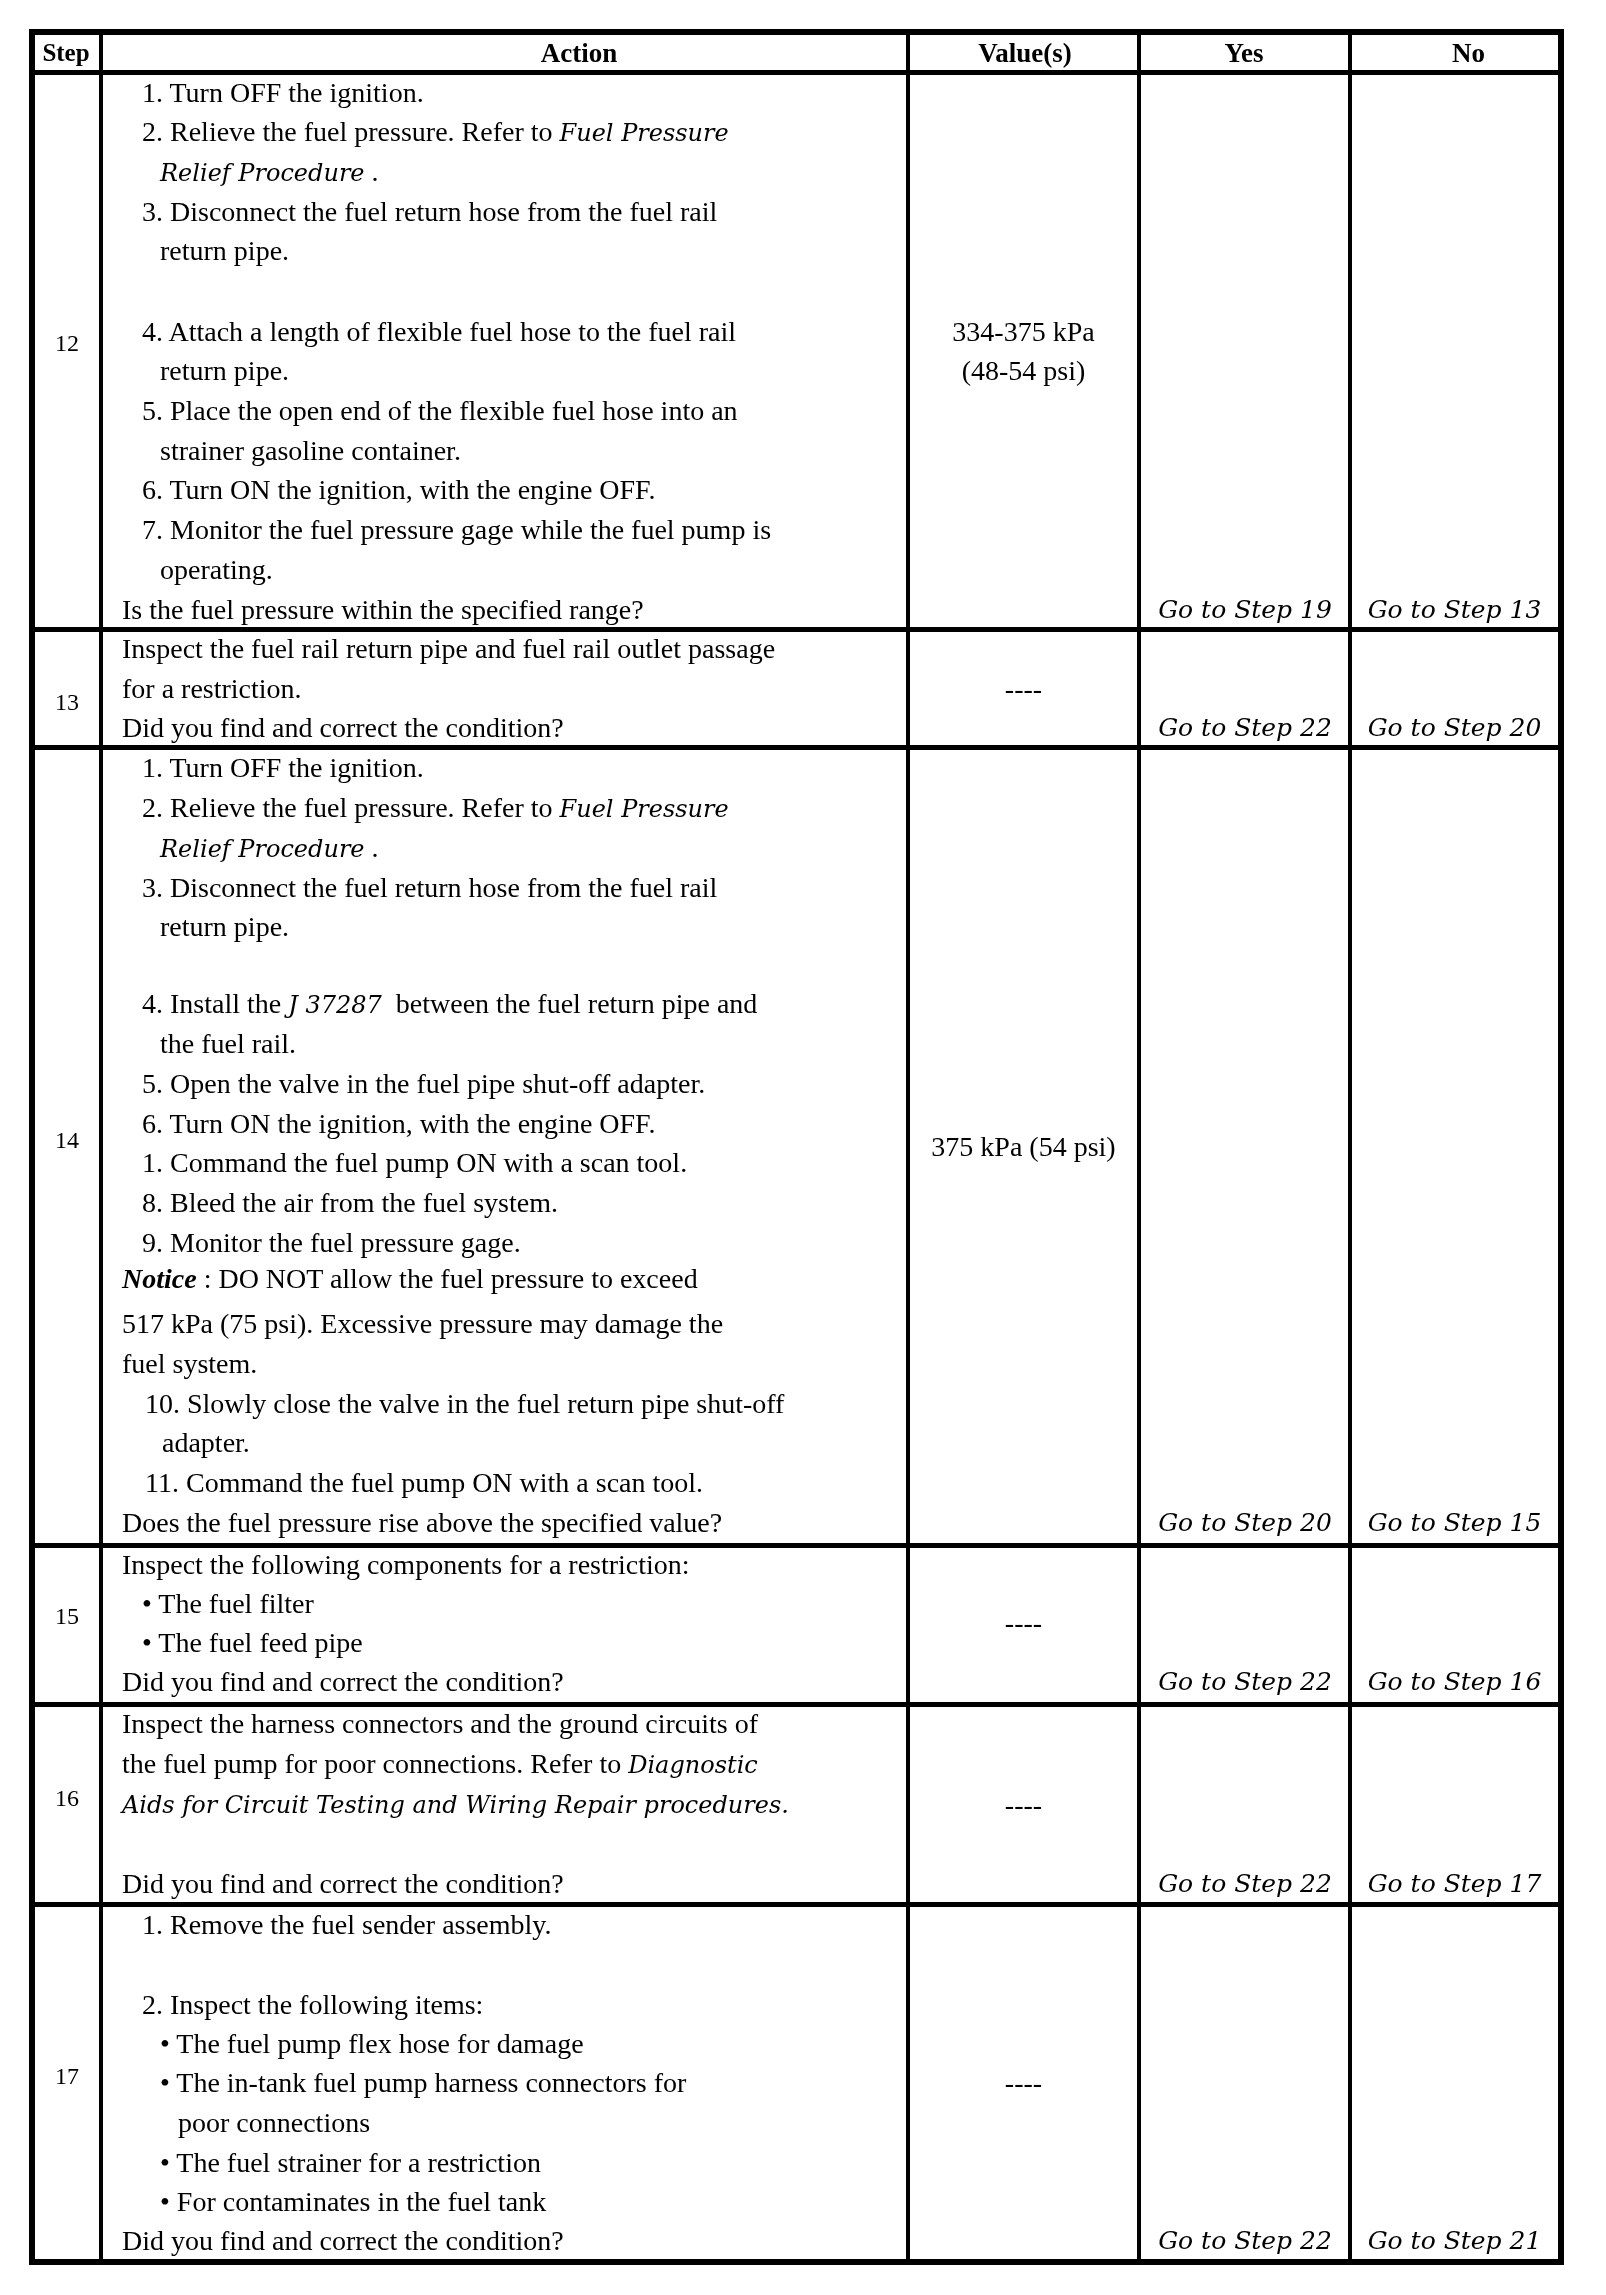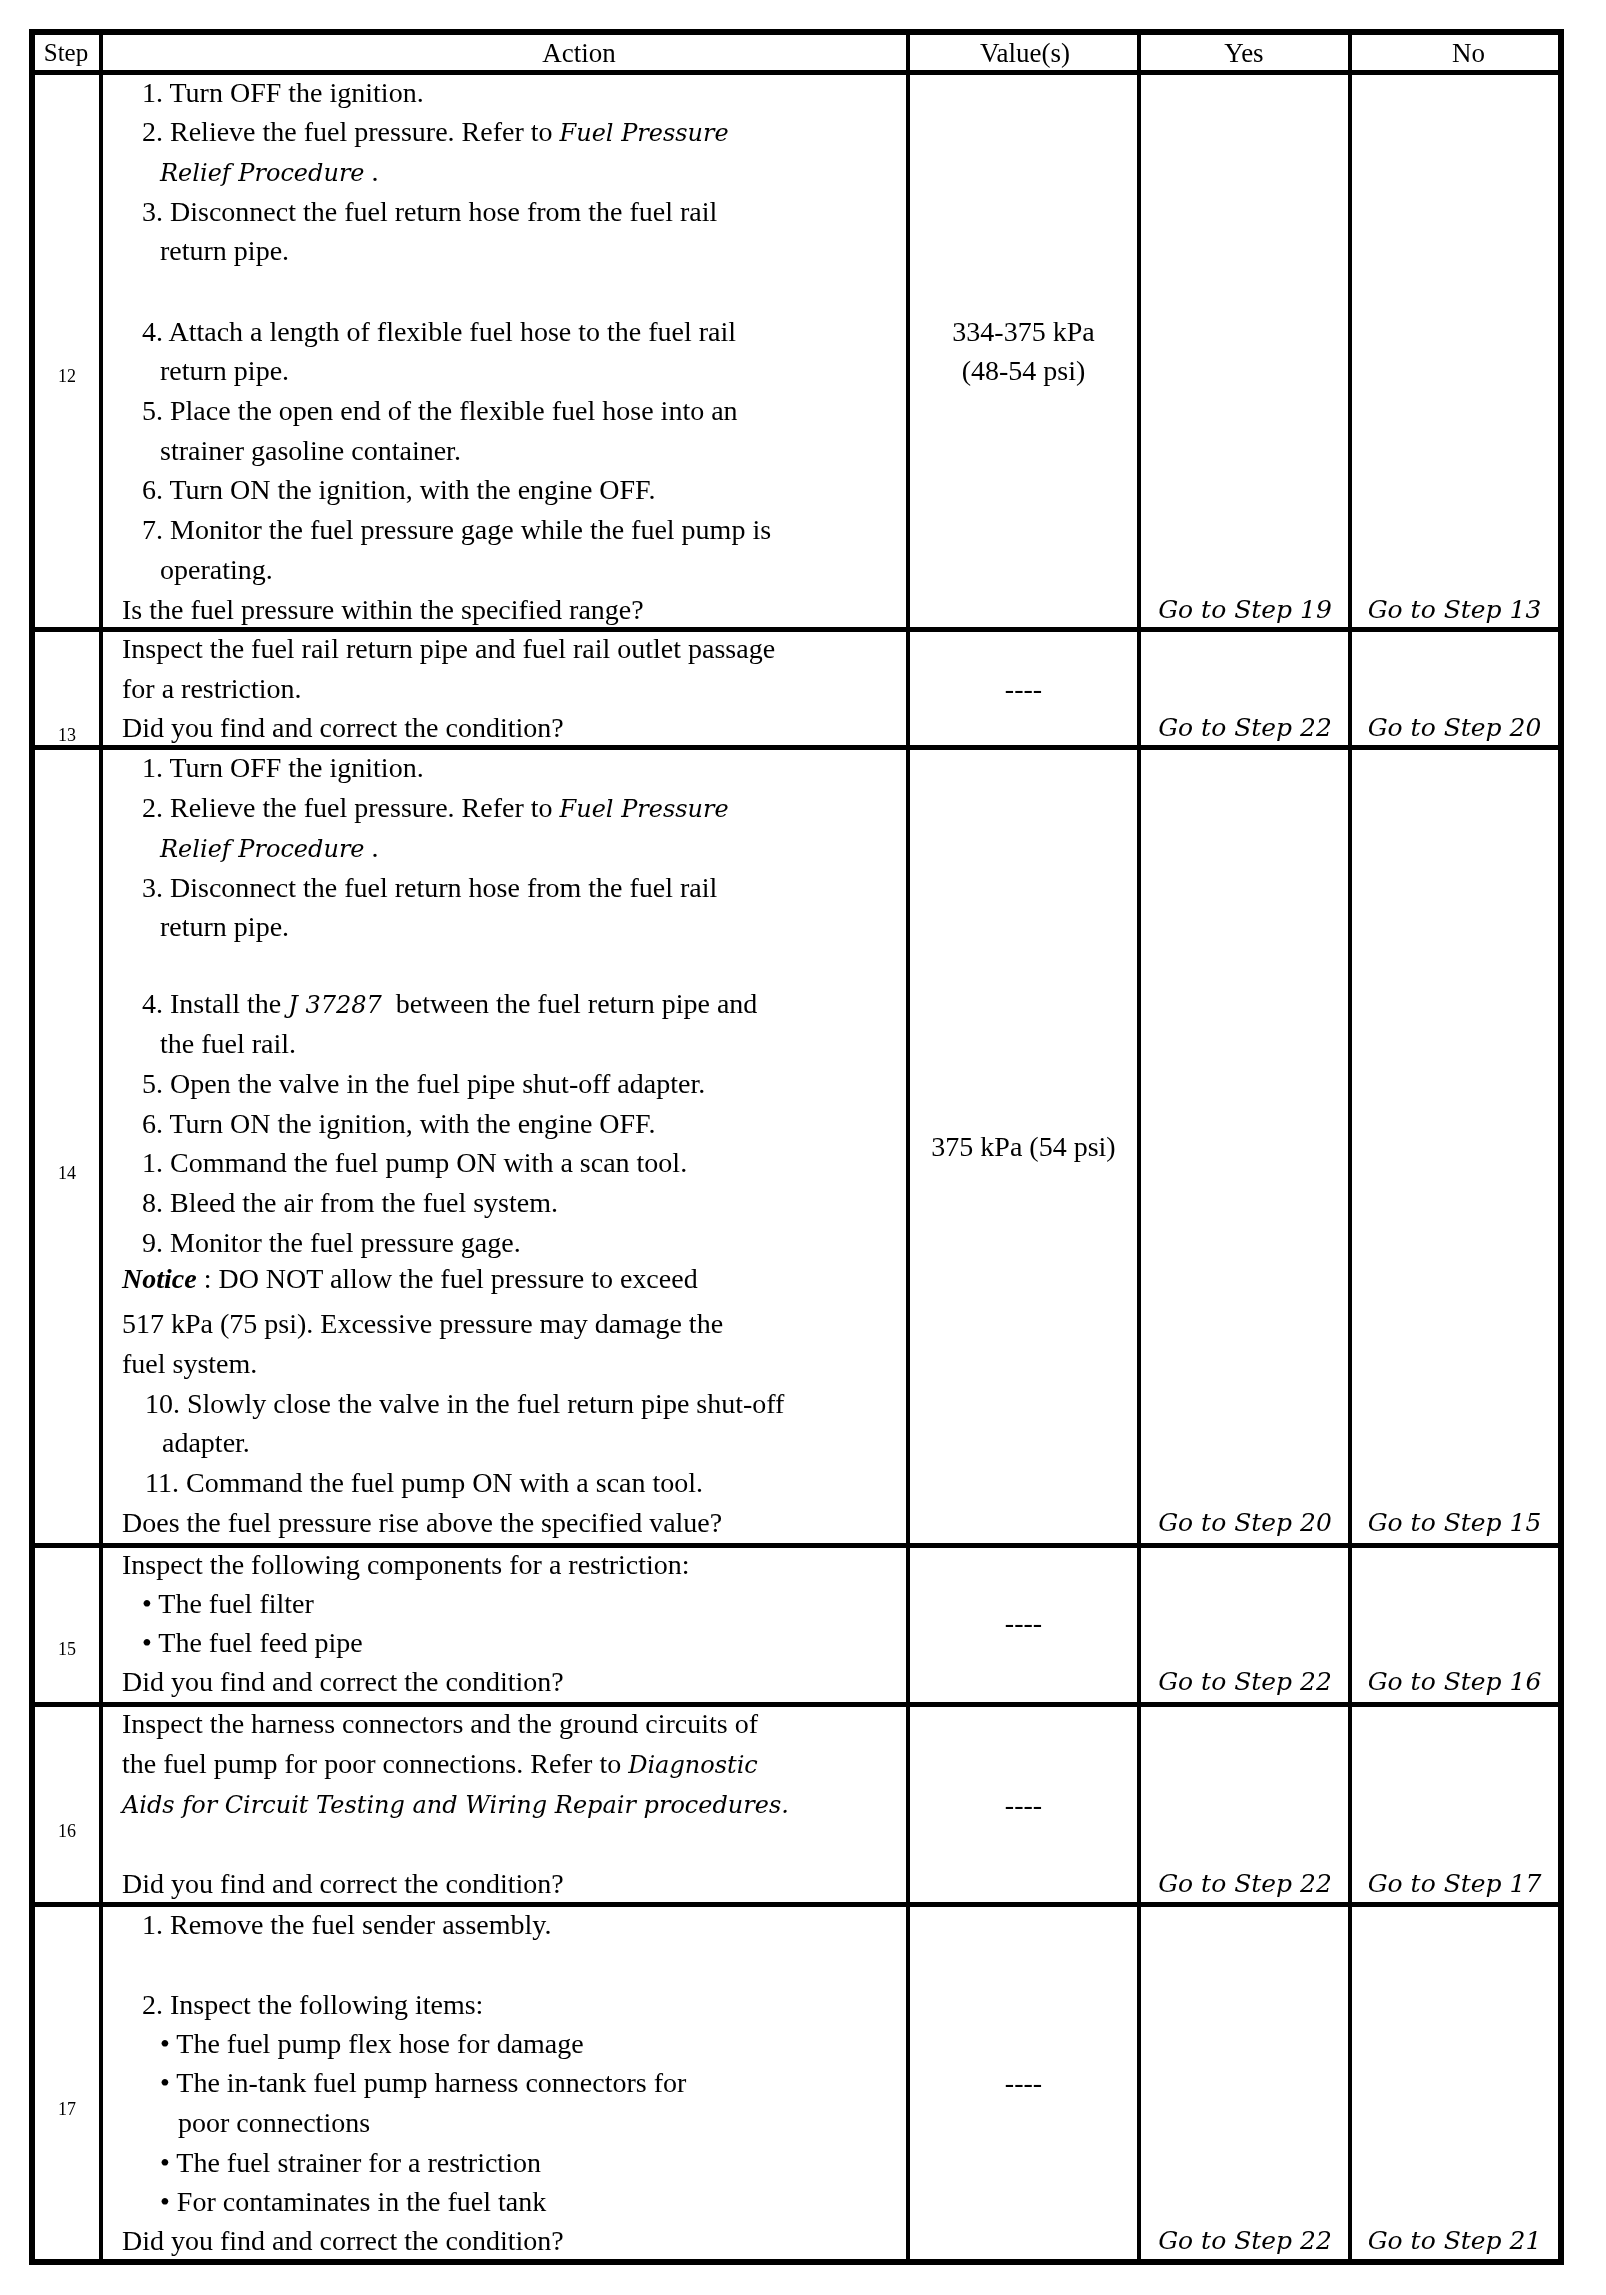--- a/index.html
+++ b/index.html
@@ -3,22 +3,22 @@
 <meta charset="utf-8">
 <style>
   html, body { margin: 0; padding: 0; background: #ffffff; }
   body { width: 1606px; height: 2295px; position: relative; overflow: hidden;
          font-family: "Liberation Serif", "DejaVu Serif", serif; color: #000; }
   .tbl { position: absolute; left: 28.5px; top: 28.5px; width: 1535px; height: 2236px;
          box-sizing: border-box; border: 6px solid #000; }
   .vline { position: absolute; top: 28.5px; height: 2236px; background: #000; width: 3.7px; }
   .hline { position: absolute; left: 28.5px; width: 1535px; background: #000; height: 4.5px; }
   .hdr { position: absolute; top: 34px; height: 38px; line-height: 38px; text-align: center;
-         font-weight: normal; font-size: 27px; }
-  .stepnum { position: absolute; left: 34px; width: 66px; text-align: center; font-size: 18px; margin-top: 36px; }
+         font-weight: bold; font-size: 27px; }
+  .stepnum { position: absolute; left: 34px; width: 66px; text-align: center; font-size: 24px; }
   .ln { position: absolute; font-size: 28px; white-space: nowrap; line-height: 40px; height: 40px; }
   .it { font-style: italic; font-family: "DejaVu Serif", serif; font-size: 24px; }
   .val { position: absolute; left: 910px; width: 227px; text-align: center; font-size: 28px; line-height: 40px; }
   .yes { position: absolute; left: 1141px; width: 208px; text-align: center; font-style: italic;
          font-family: "DejaVu Serif", serif; font-size: 25px; line-height: 40px; }
   .no { position: absolute; left: 1352px; width: 205px; text-align: center; font-style: italic;
         font-family: "DejaVu Serif", serif; font-size: 25px; line-height: 40px; }
   .b { font-weight: bold; font-style: italic; }
 </style>
 </head>

